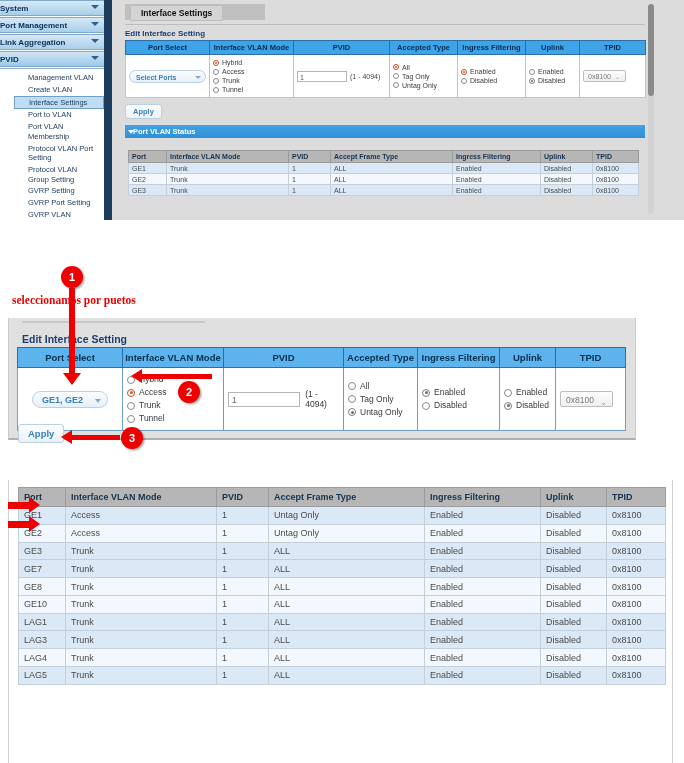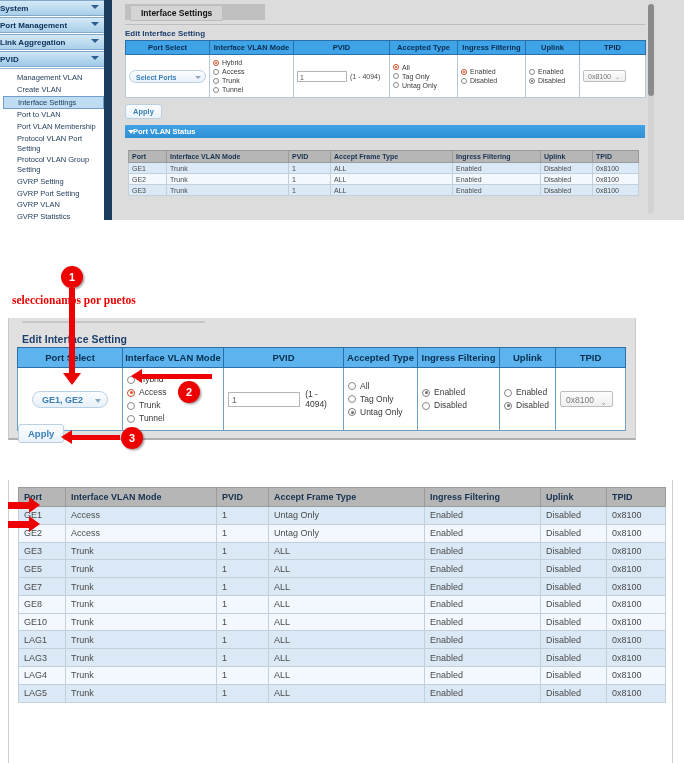--- a/index.html
+++ b/index.html
@@ -13,21 +13,21 @@
   
   .sidebar{position:absolute;left:0;top:0;width:104px;height:220px;background:#ffffff;
            border-right:1px solid #9fb4cc;}
   .sb-group{height:16px;line-height:16px;font-size:8px;font-weight:bold;color:#0b2f57;
             padding-left:0;position:relative;box-sizing:border-box;
             background:linear-gradient(#d5e9f7,#a9cfe9);border:1px solid #7fa8c9;border-left:none;border-right:none;
             margin-bottom:1px;}
   .sb-group.on{background:linear-gradient(#cfe6f6,#9dc8e6);}
   .sb-group .caret{position:absolute;right:5px;top:4px;width:0;height:0;
                    border-left:4px solid transparent;border-right:4px solid transparent;border-top:4px solid #2c5f8e;}
-  .sb-sub{border:1px solid #8fb3d0;border-left:none;border-right:none;background:#fff;padding:3px 0 3px 3px;}
+  .sb-sub{border:1px solid #8fb3d0;border-left:none;border-right:none;background:#fff;padding:3px 0 3px 14px;}
   .sb-item{font-size:7.5px;color:#24405e;line-height:9.6px;padding:1.1px 4px 1.1px 14px;white-space:normal;}
   .sb-item.sel{background:#bfdcf2;border:1px solid #6e9fc8;box-sizing:border-box;}
   .sb-rail{position:absolute;left:104px;top:0;width:8px;height:220px;background:#1c3c5e;}
 
   
   .tp-content{position:absolute;left:112px;top:0;width:560px;height:220px;background:#dcdcdc;}
   .tp-tabbar{position:absolute;left:13px;top:4px;width:140px;height:16px;background:#c0c0c0;}
   .tp-tab{position:absolute;left:18px;top:5px;height:14px;line-height:14px;padding:0 10px;
           background:#d4d4d4;border:1px solid #bdbdbd;font-size:8.5px;font-weight:bold;color:#111;}
   .tp-hr{position:absolute;left:13px;top:24px;width:520px;height:1px;background:#bdbdbd;}
@@ -539,29 +539,20 @@
         <tr class="odd">
           <td>GE3</td>
           <td>Trunk</td>
           <td>1</td>
           <td>ALL</td>
           <td>Enabled</td>
           <td>Disabled</td>
           <td>0x8100</td>
         </tr>
         <tr class="odd">
-          <td>GE5</td>
-          <td>Trunk</td>
-          <td>1</td>
-          <td>ALL</td>
-          <td>Enabled</td>
-          <td>Disabled</td>
-          <td>0x8100</td>
-        </tr>
-        <tr class="odd">
           <td>GE7</td>
           <td>Trunk</td>
           <td>1</td>
           <td>ALL</td>
           <td>Enabled</td>
           <td>Disabled</td>
           <td>0x8100</td>
         </tr>
         <tr class="even">
           <td>GE8</td>

